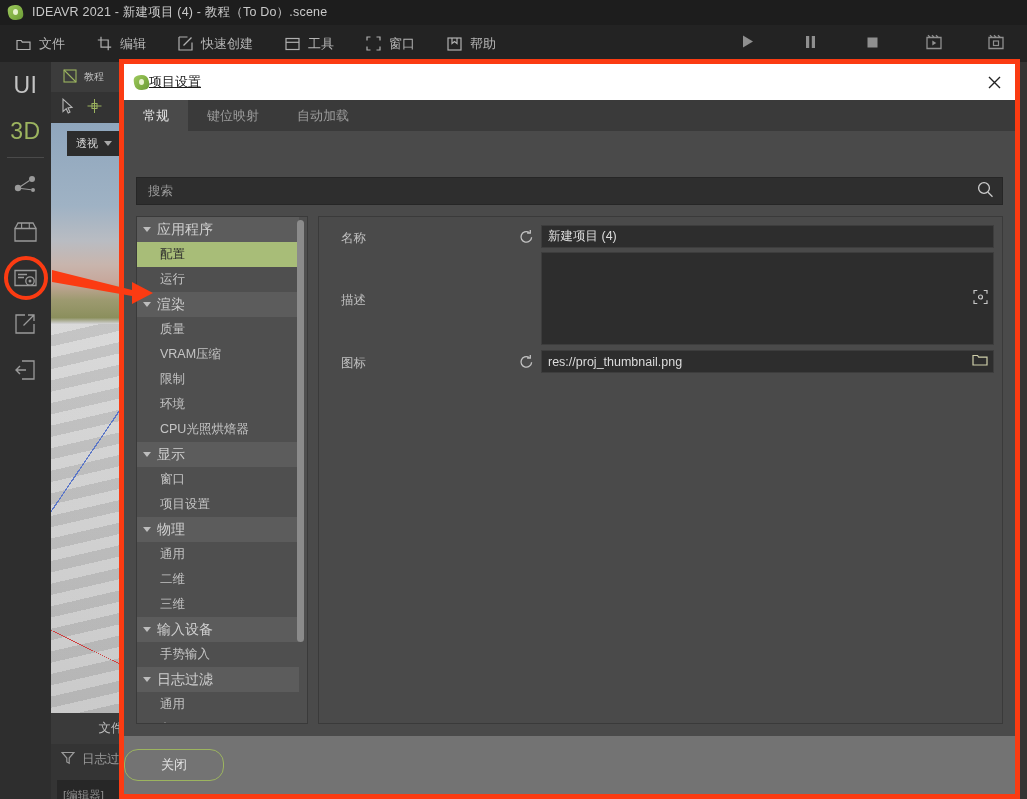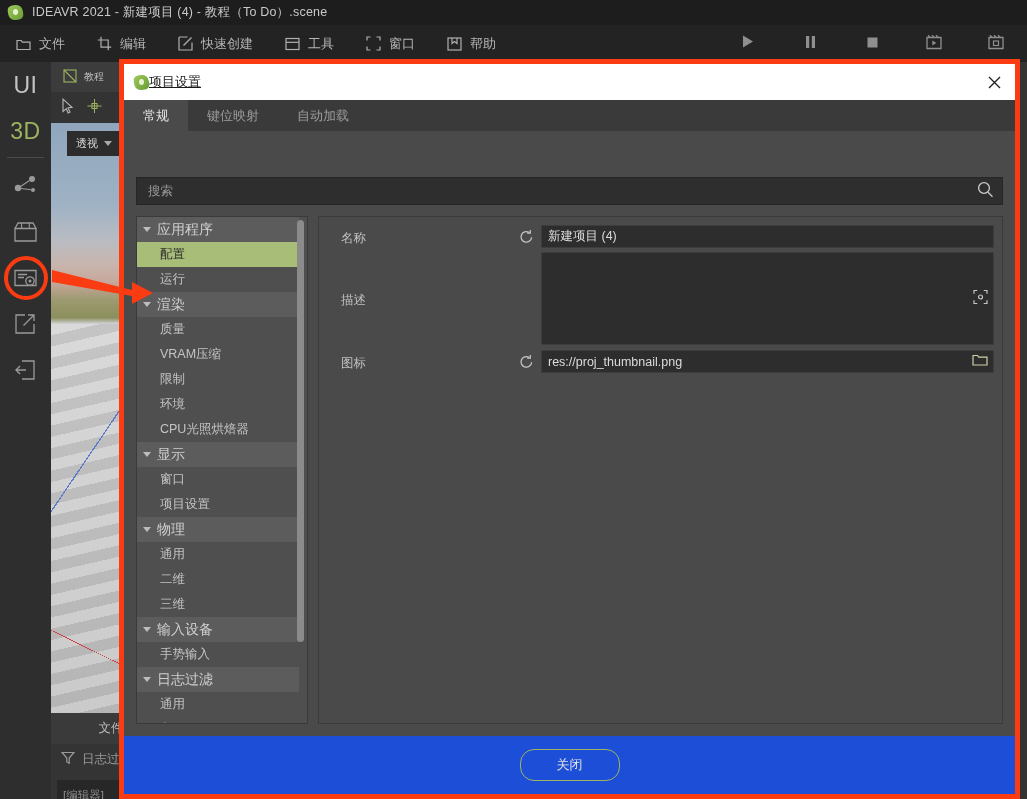--- a/index.html
+++ b/index.html
@@ -206,21 +206,21 @@
     padding: 0 26px 0 6px;
   }
   .txtarea {
     background: #2d2d2d; border: 1px solid #3d3d3d; height: 93px; position: relative;
   }
   .field-btn { position: absolute; right: 6px; top: 50%; transform: translateY(-50%); }
   .row-desc { margin-top: 4px; }
   .row-icon { margin-top: 5px; }
 
   .dlg-footer {
-    height: 58px; background: #1d4ed8; display: flex; align-items: center; justify-content: center;
+    height: 58px; background: #737373; display: flex; align-items: center; 
     flex: 0 0 auto;
   }
   .close-btn {
     border: 1px solid #9cb45f; border-radius: 14px; color: #e3e3e3;
     font-size: 13px; padding: 6px 36px; background: transparent;
     font-family: "Liberation Sans", sans-serif;
   }
 </style>
 </head>
 <body>

